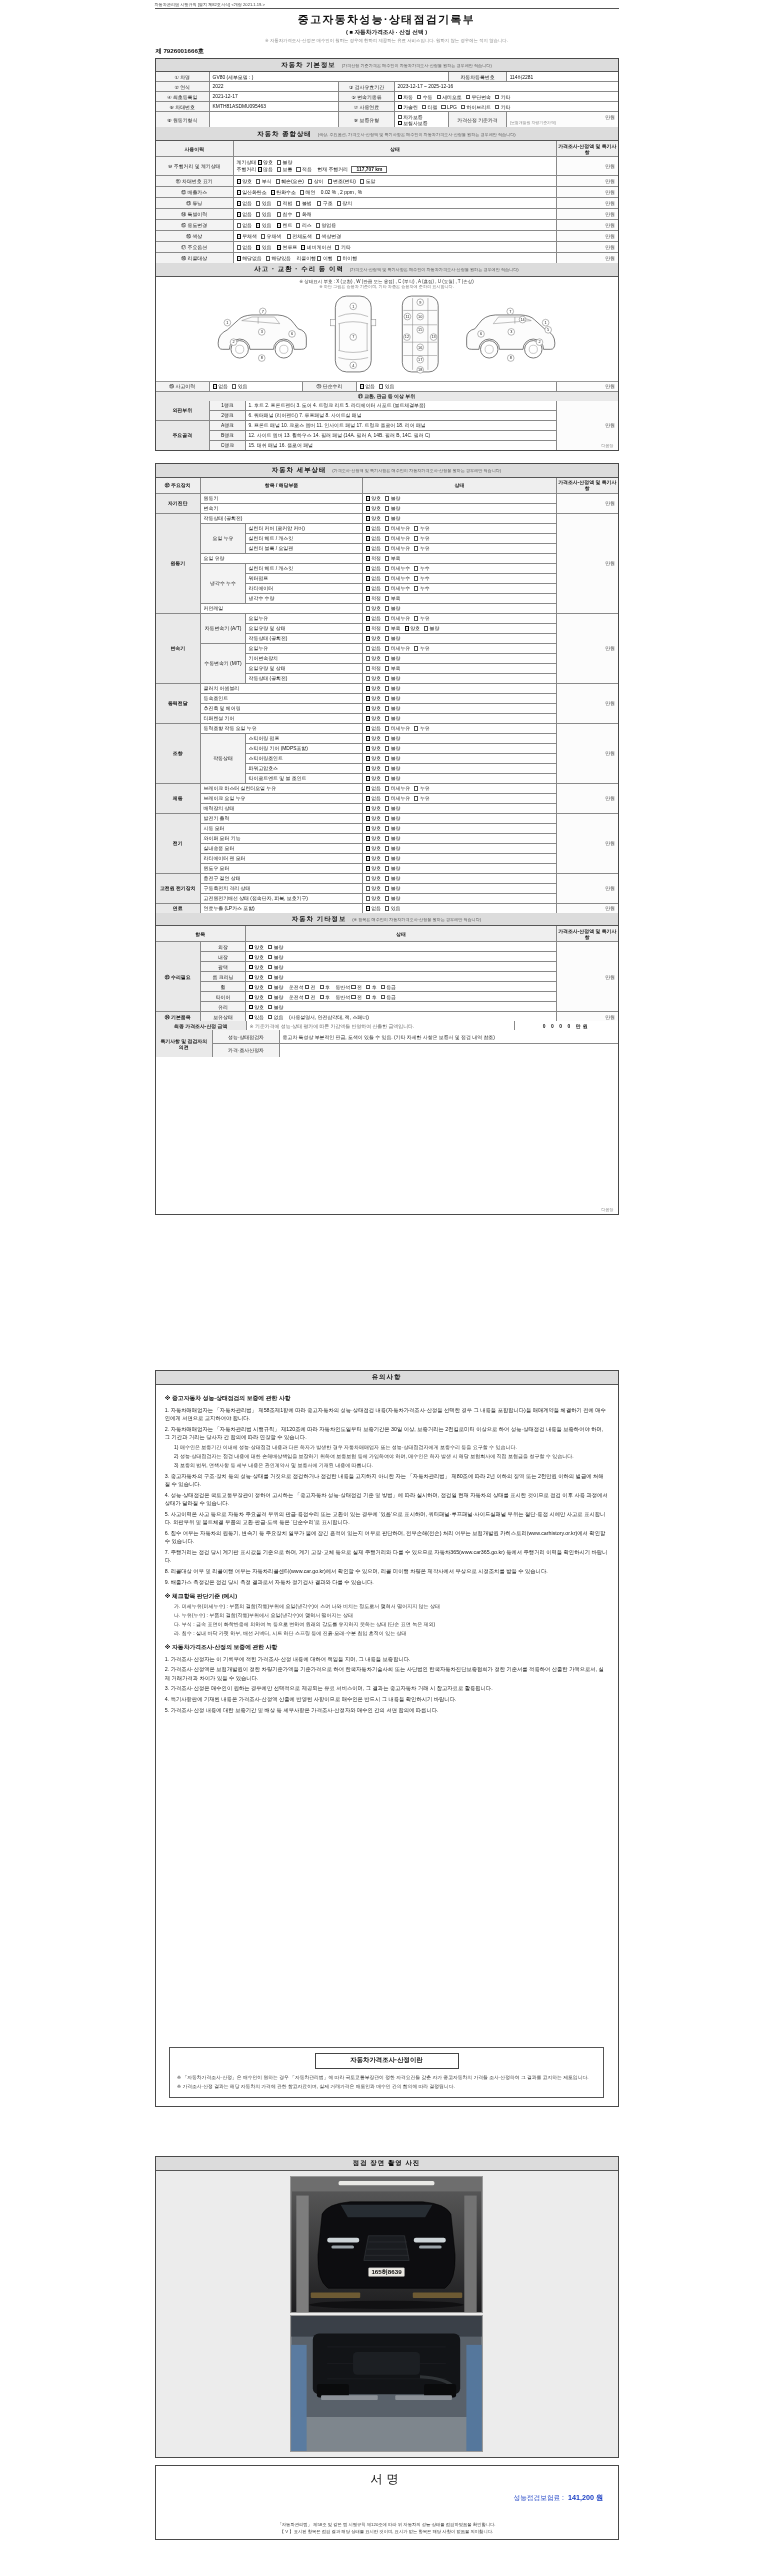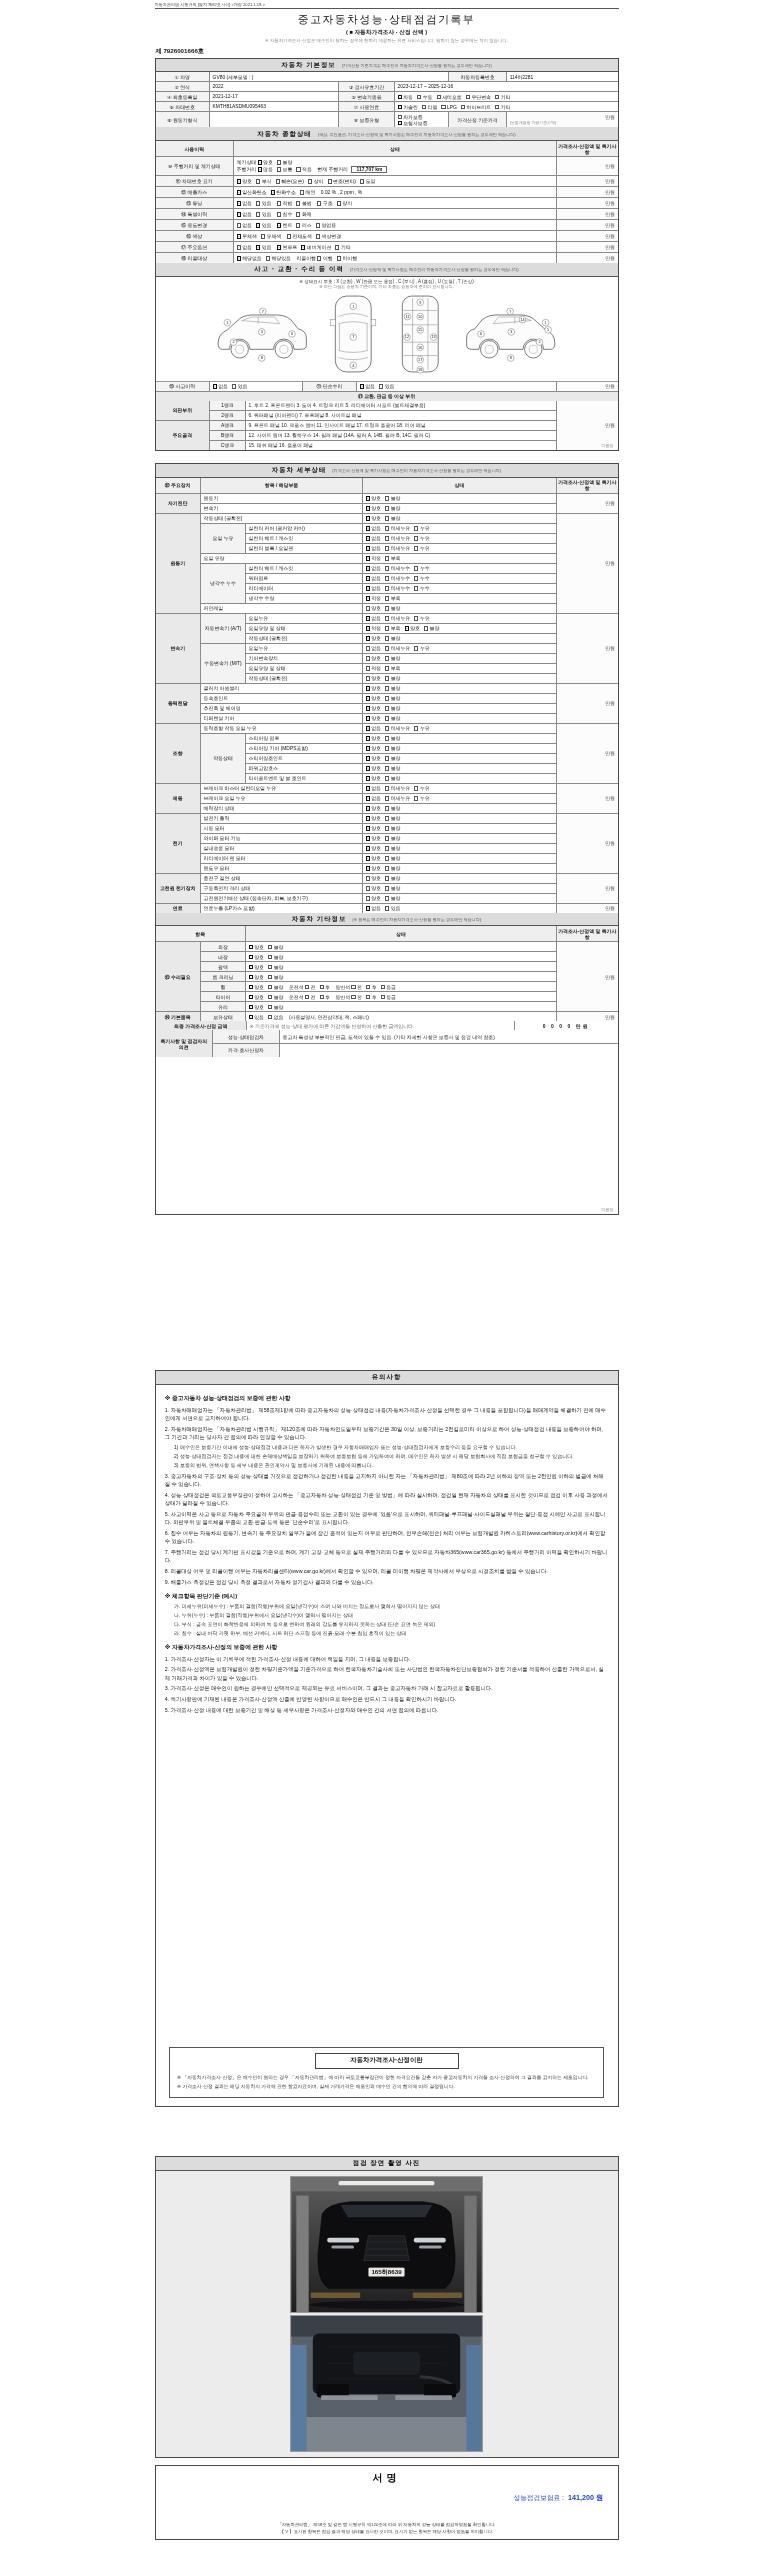--- a/index.html
+++ b/index.html
@@ -2,21 +2,21 @@
 <html style="font-size:8.2px"><head>
 <meta charset="utf-8">
 <style>
 *{box-sizing:border-box;margin:0;padding:0}
 html,body{background:#fff}
 body{width:773px;height:2576px;overflow:hidden;position:relative;
  font-family:"Liberation Sans","DejaVu Sans",sans-serif;color:#111;font-size:5.2px}
 .sheet{width:464px;margin:0 auto;padding-top:2.1px}
 .topnote{font-size:4.1px;color:#444;margin-bottom:1px}
 .hdr{border-top:1px solid #555;text-align:center;padding-top:4.1px}
-.t1{font-size:10.8px;font-weight:normal;letter-spacing:1.5px}
+.t1{font-size:10.8px;font-weight:bold;letter-spacing:1.5px}
 .t2{font-size:5.7px;font-weight:bold;margin-top:1.5px}
 .t3{font-size:4.4px;color:#8a8a8a;margin-top:1.5px}
 .docno{font-size:6.2px;font-weight:bold;text-align:left;margin:3.6px 0 2.1px 1px}
 .box{border:0.8px solid #4a4a4a;background:#fff;position:relative}
 .sec1{min-height:376px;margin-bottom:12.4px}
 .sec2{min-height:752px;margin-bottom:155px}
 .notes-box{min-height:737px;margin-bottom:49px;display:flex;flex-direction:column;padding-bottom:6.2px}
 .photos-box{min-height:299px;margin-bottom:7.2px}
 .sign-box{min-height:75px}
 .band{background:#dcdcdc;border-bottom:0.5px solid #555;text-align:center;padding:2.1px 0 1.5px;font-size:6.4px}
@@ -45,21 +45,21 @@
 .remark-text{font-size:4.6px;color:#222;height:13.4px}
 .notes-body{padding:4.1px 9.3px 2.1px}
 .n-h{font-weight:bold;font-size:5.8px;margin:5.7px 0 2.1px}
 .n-p{font-size:5.3px;line-height:1.55;margin:2.6px 0;color:#1a1a1a}
 .n-i{font-size:5px;line-height:1.5;margin:1.5px 0 1.5px 9.3px;color:#2a2a2a}
 .define-box{margin:8.2px 13.4px 2.1px;margin-top:auto;border:0.7px solid #555;padding:5.2px 7.2px}
 .define-title{width:144px;margin:0 auto 4.6px;border:0.8px solid #444;text-align:center;font-weight:bold;font-size:6.4px;padding:2.6px 0;background:#fff}
 .define-line{font-size:4.8px;color:#333;line-height:1.55;margin:1.5px 0}
 .photo-wrap{background:#ececec;min-height:281px;display:flex;flex-direction:column;align-items:center;gap:4.1px;padding:6.2px 0}
 .photo{outline:0.5px solid #9a9a9a}
-.sign-title{text-align:center;font-weight:bold;font-size:10px;letter-spacing:4.1px;padding-top:5.2px}
+.sign-title{text-align:center;font-weight:normal;font-size:12px;letter-spacing:4.1px;padding-top:5.2px}
 .fee{position:absolute;right:14.4px;top:27px;font-size:6.7px;color:#1b3fc4}
 .fee b{margin-left:2.1px;font-size:7.2px}
 .sign-notes{position:absolute;bottom:3.6px;left:0;width:100%;text-align:center;font-size:4.3px;color:#333;line-height:1.6}
 </style>
 </head>
 <body>
 
 <div class="sheet">
 
   <div class="topnote">자동차관리법 시행규칙 [별지 제82호서식] &lt;개정 2021.1.19.&gt;</div>

